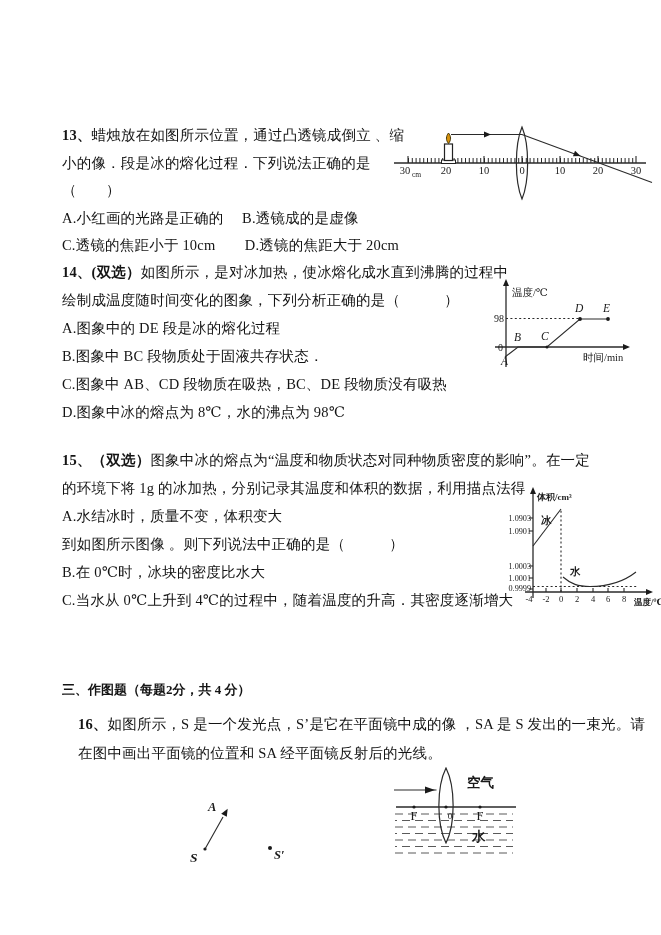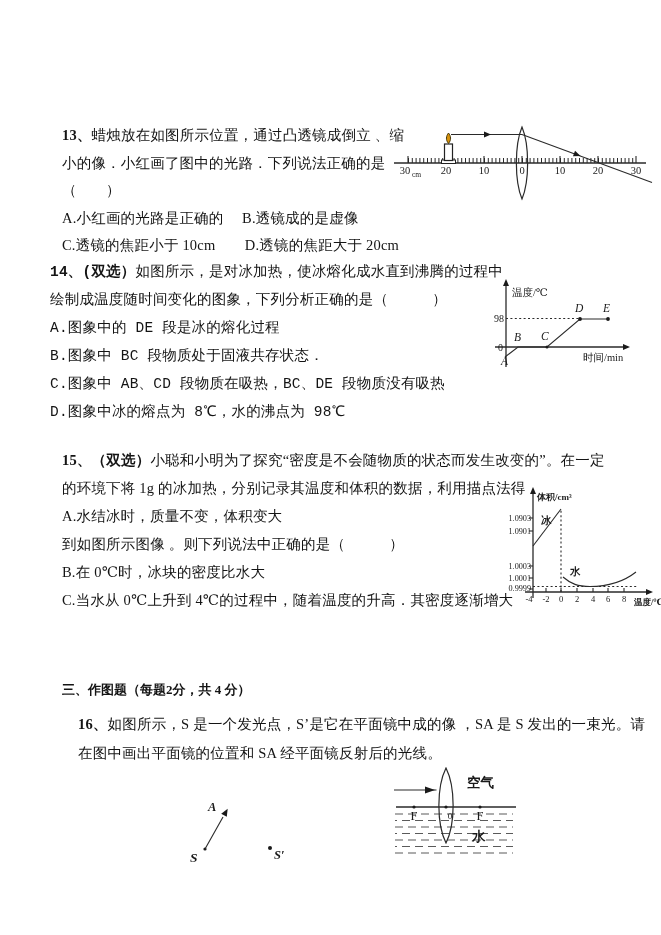--- a/index.html
+++ b/index.html
@@ -21,21 +21,21 @@
   .thin{stroke:#2a2a2a;stroke-width:1.1;fill:none;}
   .dot{fill:#1a1a1a;}
   .dotted{stroke:#2a2a2a;stroke-width:1.1;stroke-dasharray:2 2.4;fill:none;}
   .ptlabel{font-style:italic;font-size:11.5px;}
 </style>
 </head>
 <body>
 
 <div class="qblock lh27" style="left:62px;top:112px;margin-top:10px;">
   <div class="tline"><span class="num">13、</span><span>蜡烛放在如图所示位置，通过凸透镜成倒立 、缩</span></div>
-  <div class="tline">小的像．小红画了图中的光路．下列说法正确的是</div>
+  <div class="tline">小的像．段是冰的熔化过程．下列说法正确的是</div>
   <div class="tline">（　　）</div>
   <div class="tline">A.小红画的光路是正确的　 B.透镜成的是虚像</div>
   <div class="tline">C.透镜的焦距小于 10cm　　D.透镜的焦距大于 20cm</div>
 </div>
 
 <svg style="left:392px;top:112px;" width="272" height="95" viewBox="0 0 272 95">
   <g>
     <line class="axis" x1="2" y1="51" x2="254" y2="51"></line>
     <line x1="16" y1="48.6" x2="244" y2="48.6" stroke="#2a2a2a" stroke-width="5" stroke-dasharray="1 2.8"></line>
     <line class="thin" x1="16" y1="44" x2="16" y2="51"></line>
@@ -63,21 +63,21 @@
   </g>
   <g>
     <line class="thin" x1="59" y1="22.5" x2="130" y2="22.5"></line>
     <polygon class="dot" points="0,-3 7,0 0,3" transform="translate(92,22.5)"></polygon>
     <line class="thin" x1="130" y1="22.5" x2="260" y2="70.5"></line>
     <polygon class="dot" points="0,-3 7,0 0,3" transform="translate(182,41.5) rotate(20.3)"></polygon>
   </g>
   <path d="M130,15 C122.5,33 122.5,69 130,87 C137.5,69 137.5,33 130,15 Z" fill="none" stroke="#2a2a2a" stroke-width="1.2"></path>
 </svg>
 
-<div class="qblock lh28" style="left:50px;top:258px;font-family:Liberation Mono, monospace;">
+<div class="qblock lh28" style="left:62px;top:258px;">
   <div class="tline"><span class="num">14、(双选）</span><span>如图所示，是对冰加热，使冰熔化成水直到沸腾的过程中</span></div>
   <div class="tline">绘制成温度随时间变化的图象，下列分析正确的是（　　　）</div>
   <div class="tline">A.图象中的 DE 段是冰的熔化过程</div>
   <div class="tline">B.图象中 BC 段物质处于固液共存状态．</div>
   <div class="tline">C.图象中 AB、CD 段物质在吸热，BC、DE 段物质没有吸热</div>
   <div class="tline">D.图象中冰的熔点为 8℃，水的沸点为 98℃</div>
 </div>
 
 <svg style="left:481px;top:272px;" width="160" height="100" viewBox="0 0 160 100">
   <g>
@@ -100,21 +100,21 @@
   <g>
     <text class="ptlabel" x="20" y="93">A</text>
     <text class="ptlabel" x="33" y="69">B</text>
     <text class="ptlabel" x="60" y="68">C</text>
     <text class="ptlabel" x="94" y="40">D</text>
     <text class="ptlabel" x="122" y="40">E</text>
   </g>
 </svg>
 
 <div class="qblock lh28" style="left:62px;top:446px;">
-  <div class="tline"><span class="num">15、（双选）</span><span>小聪和小明为了探究“密度是不会随物质的状态而发生改变的”。在一定</span></div>
+  <div class="tline"><span class="num">15、（双选）</span><span>图象中冰的熔点为“温度和物质状态对同种物质密度的影响”。在一定</span></div>
   <div class="tline">的环境下将 1g 的冰加热，分别记录其温度和体积的数据，利用描点法得</div>
   <div class="tline">A.水结冰时，质量不变，体积变大</div>
   <div class="tline">到如图所示图像 。则下列说法中正确的是（　　　）</div>
   <div class="tline">B.在 0℃时，冰块的密度比水大</div>
   <div class="tline">C.当水从 0℃上升到 4℃的过程中，随着温度的升高．其密度逐渐增大</div>
 </div>
 
 <svg style="left:498px;top:486px;" width="165" height="125" viewBox="0 0 165 125">
   <g>
     <line class="axis" x1="35" y1="112" x2="35" y2="8"></line>

